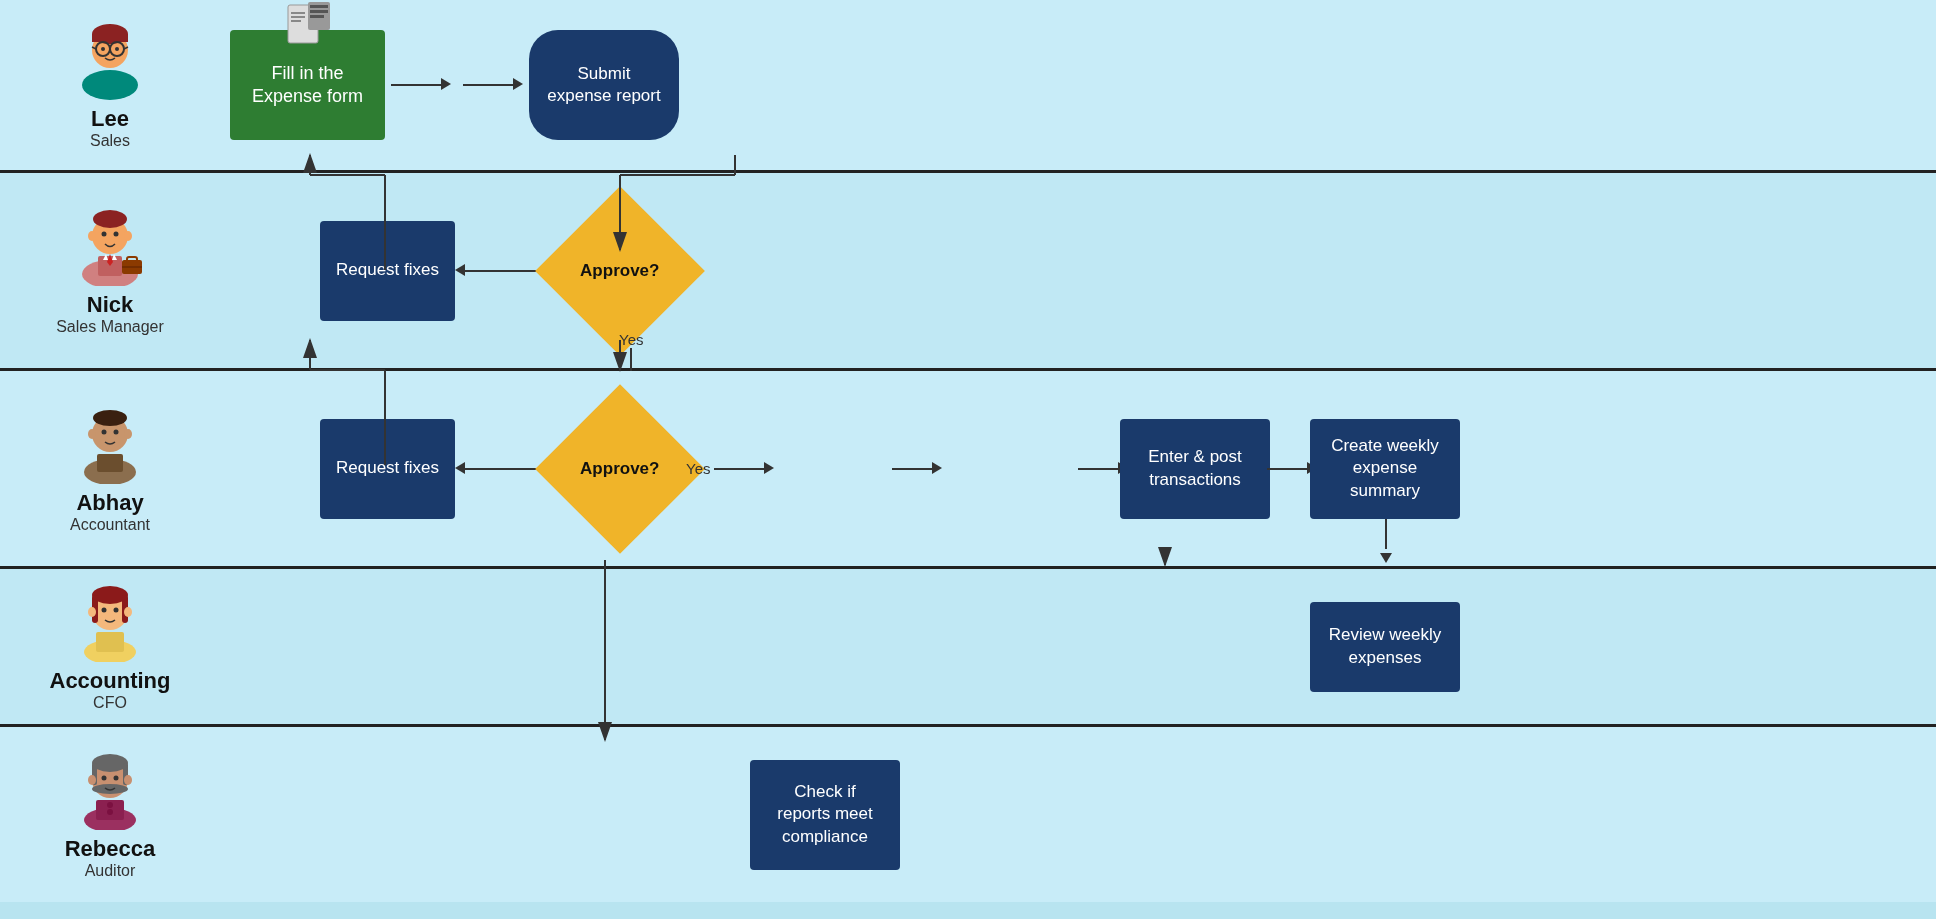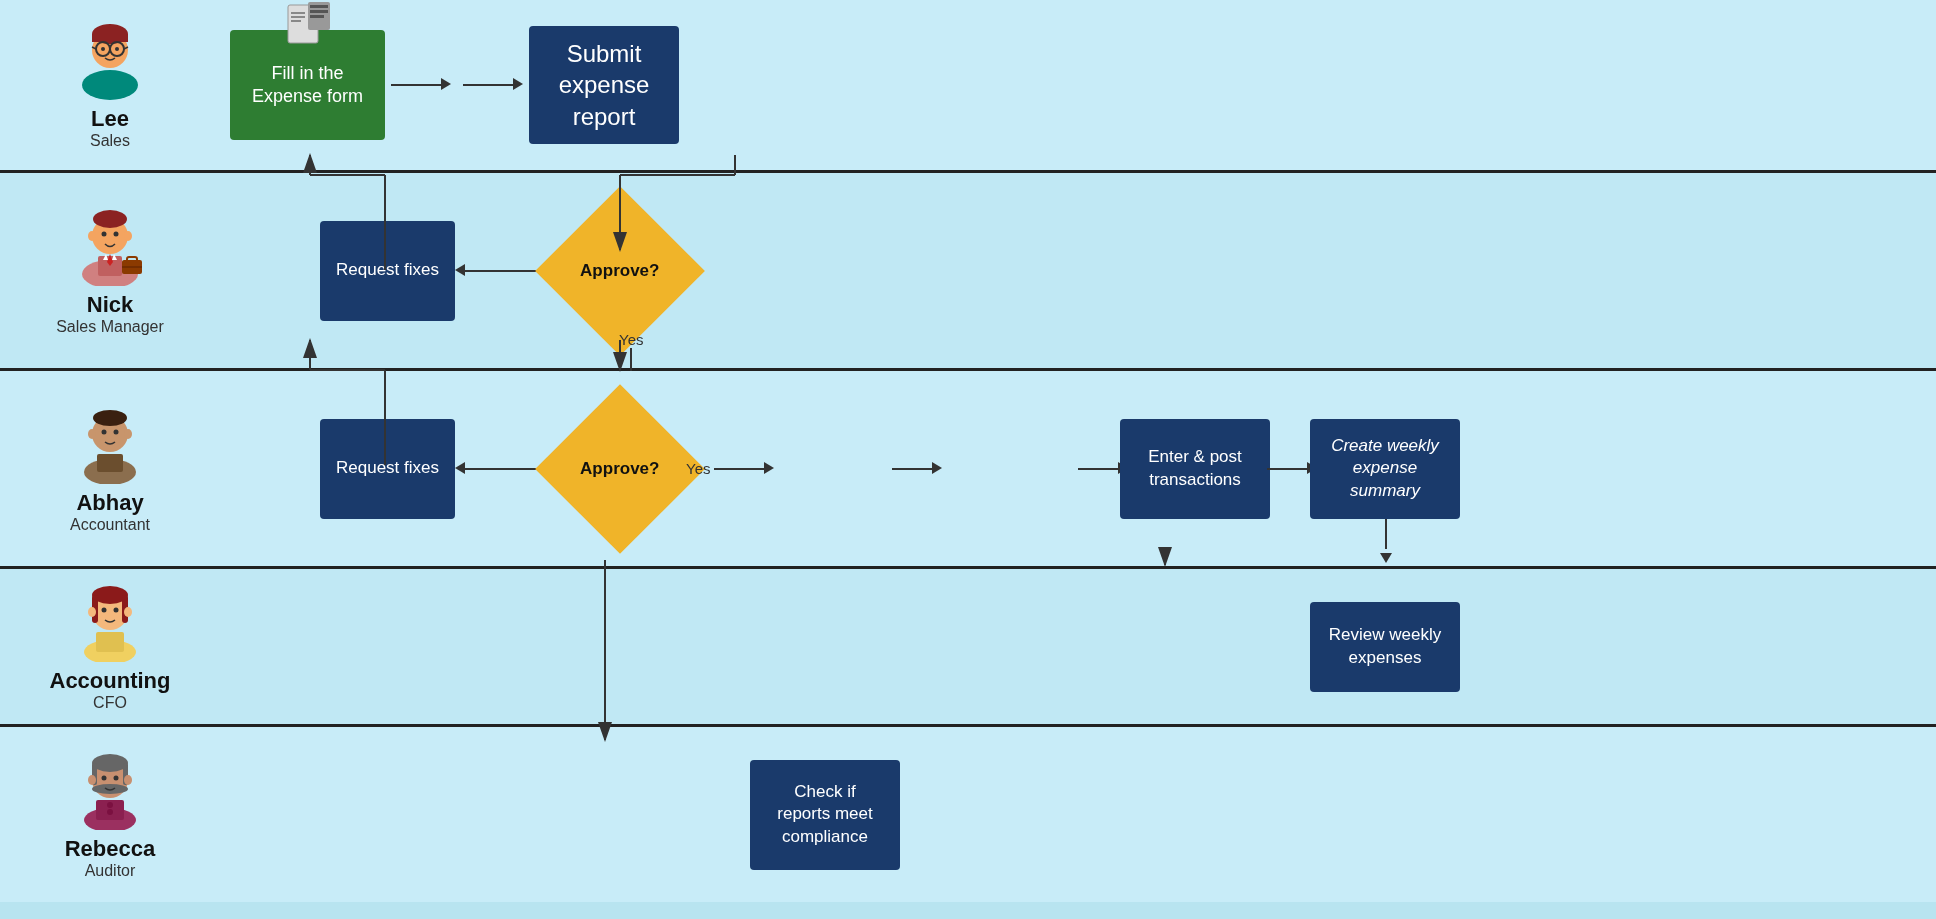--- a/index.html
+++ b/index.html
@@ -209,21 +209,21 @@
         <div class="arrow-line" style="width:50px;"></div>
         <div class="arrow-head-right"></div>
       </div>
 
 
       <div class="arrow-right" style="width:60px;">
         <div class="arrow-line" style="width:50px;"></div>
         <div class="arrow-head-right"></div>
       </div>
 
-      <div class="flow-box" style="min-width:145px; min-height:110px; display:flex; align-items:center; justify-content:flex-start; font-size:24px;">
+      <div class="flow-box" style="min-width:145px; min-height:110px; display:flex; align-items:center; justify-content:flex-start; font-size:17px;border-radius:29px;">
         <span>Submit expense report</span>
       </div>
     </div>
   </div>
 
   <div id="lane-nick" class="swimlane" style="min-height:195px; background:#c0e8f4;">
     <div class="swimlane-actor">
       <svg class="actor-avatar" viewBox="0 0 80 80">
 
         <ellipse cx="40" cy="68" rx="28" ry="14" fill="#d08080"></ellipse>
@@ -348,21 +348,21 @@
           <span>Enter &amp; post transactions</span>
         </div>
       </div>
 
       <div style="position:absolute; left:1047px; top:50%; transform:translateY(-50%); display:flex; align-items:center;">
         <div class="arrow-line" style="width:40px;"></div>
         <div class="arrow-head-right"></div>
       </div>
 
       <div style="position:absolute; left:1090px; top:50%; transform:translateY(-50%);">
-        <div class="flow-box" style="min-width:150px; min-height:100px; display:flex; align-items:center; justify-content:center;font-style:italic;">
+        <div class="flow-box" style="min-width:150px; min-height:100px; display:flex; align-items:center; justify-content:center;">
           <span>Create weekly expense summary</span>
         </div>
       </div>
 
       <div style="position:absolute; left:1160px; top:calc(50% + 50px); display:flex; flex-direction:column; align-items:center;">
         <div style="width:2px; height:30px; background:#333;"></div>
         <div class="arrow-head-down"></div>
       </div>
     </div>
   </div>

